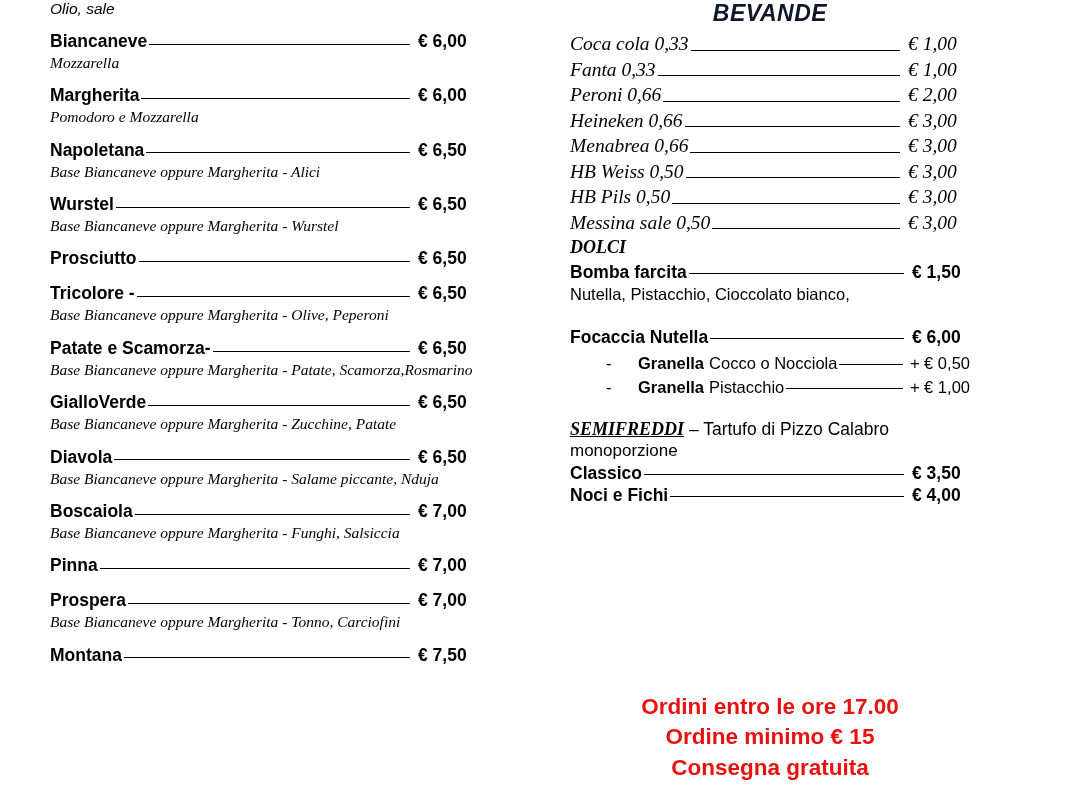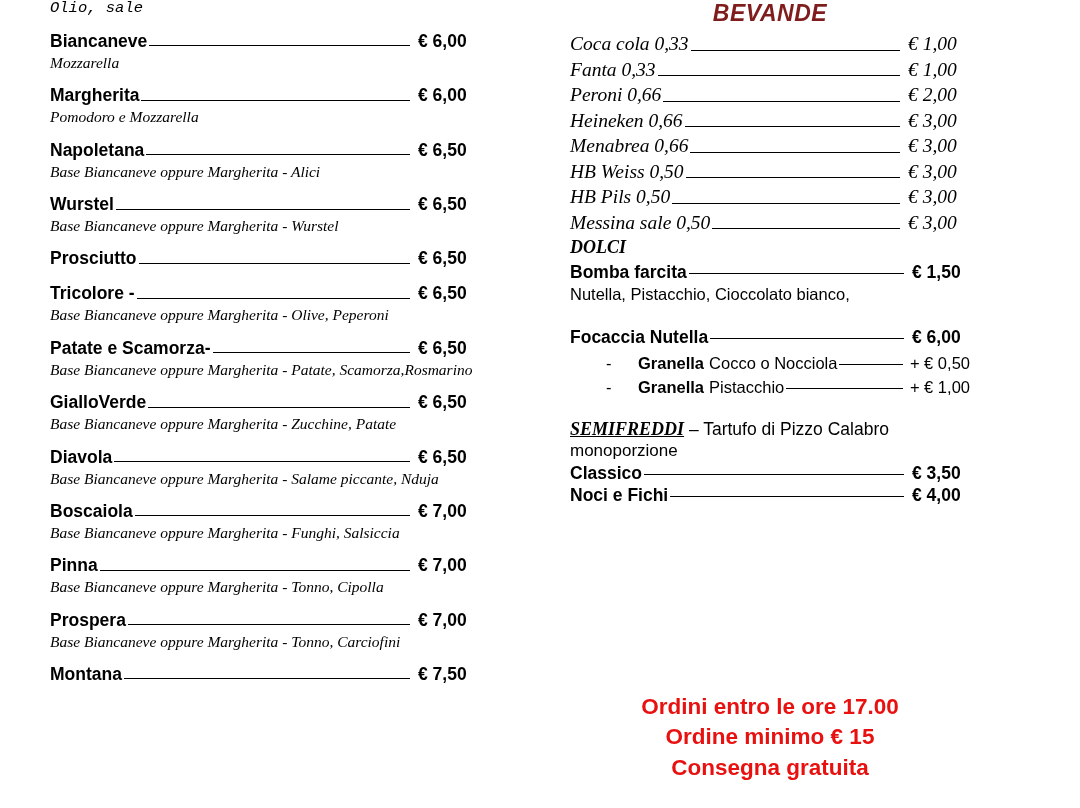--- a/index.html
+++ b/index.html
@@ -28,32 +28,32 @@
   }
   .col-right {
     position: absolute;
     left: 570px;
     top: 0px;
     width: 400px;
   }
 
   
   .pizza-partial-desc {
-    font-family: Liberation Mono, monospace;
+    font-family: Liberation Sans, sans-serif;
     font-style: italic;
     font-size: 15.5px;
     line-height: 1.1;
     margin: 0 0 14px 0;
   }
   .pizza-item {
     margin-bottom: 14px;
   }
   .pizza-nameline {
     display: flex;
-    align-items: center;
+    align-items: flex-start;
     font-weight: bold;
     font-size: 17.5px;
     white-space: nowrap;
   }
   .pizza-name {
     flex: 0 0 auto;
   }
   .dotfill {
     flex: 1 1 auto;
     position: relative;
@@ -83,21 +83,21 @@
     line-height: 1.12;
     margin-top: 2px;
   }
 
   
   .section-title {
     text-align: center;
     font-weight: bold;
     font-style: italic;
     font-size: 23px;
-    color: #7f1d1d;
+    color: #0f172a;
     letter-spacing: 0.5px;
     margin: 0 0 6px 0;
   }
   .section-title.dessert {
     font-size: 23px;
     margin: 22px 0 20px 0;
   }
   .drink-row {
     display: flex;
     align-items: flex-end;
@@ -282,21 +282,20 @@
             <span class="pizza-price">€ 7,00</span>
           </div>
           <div class="pizza-desc">Base Biancaneve oppure Margherita  -  Funghi, Salsiccia</div>
         </div>
         <div class="pizza-item">
           <div class="pizza-nameline">
             <span class="pizza-name">Pinna</span>
             <span class="dotfill"></span>
             <span class="pizza-price">€ 7,00</span>
           </div>
-          <div class="pizza-desc">Base Biancaneve oppure Margherita  -  Tonno, Cipolla</div>
         </div>
         <div class="pizza-item">
           <div class="pizza-nameline">
             <span class="pizza-name">Prospera</span>
             <span class="dotfill"></span>
             <span class="pizza-price">€ 7,00</span>
           </div>
           <div class="pizza-desc">Base Biancaneve oppure Margherita  -  Tonno, Carciofini</div>
         </div>
         <div class="pizza-item">

